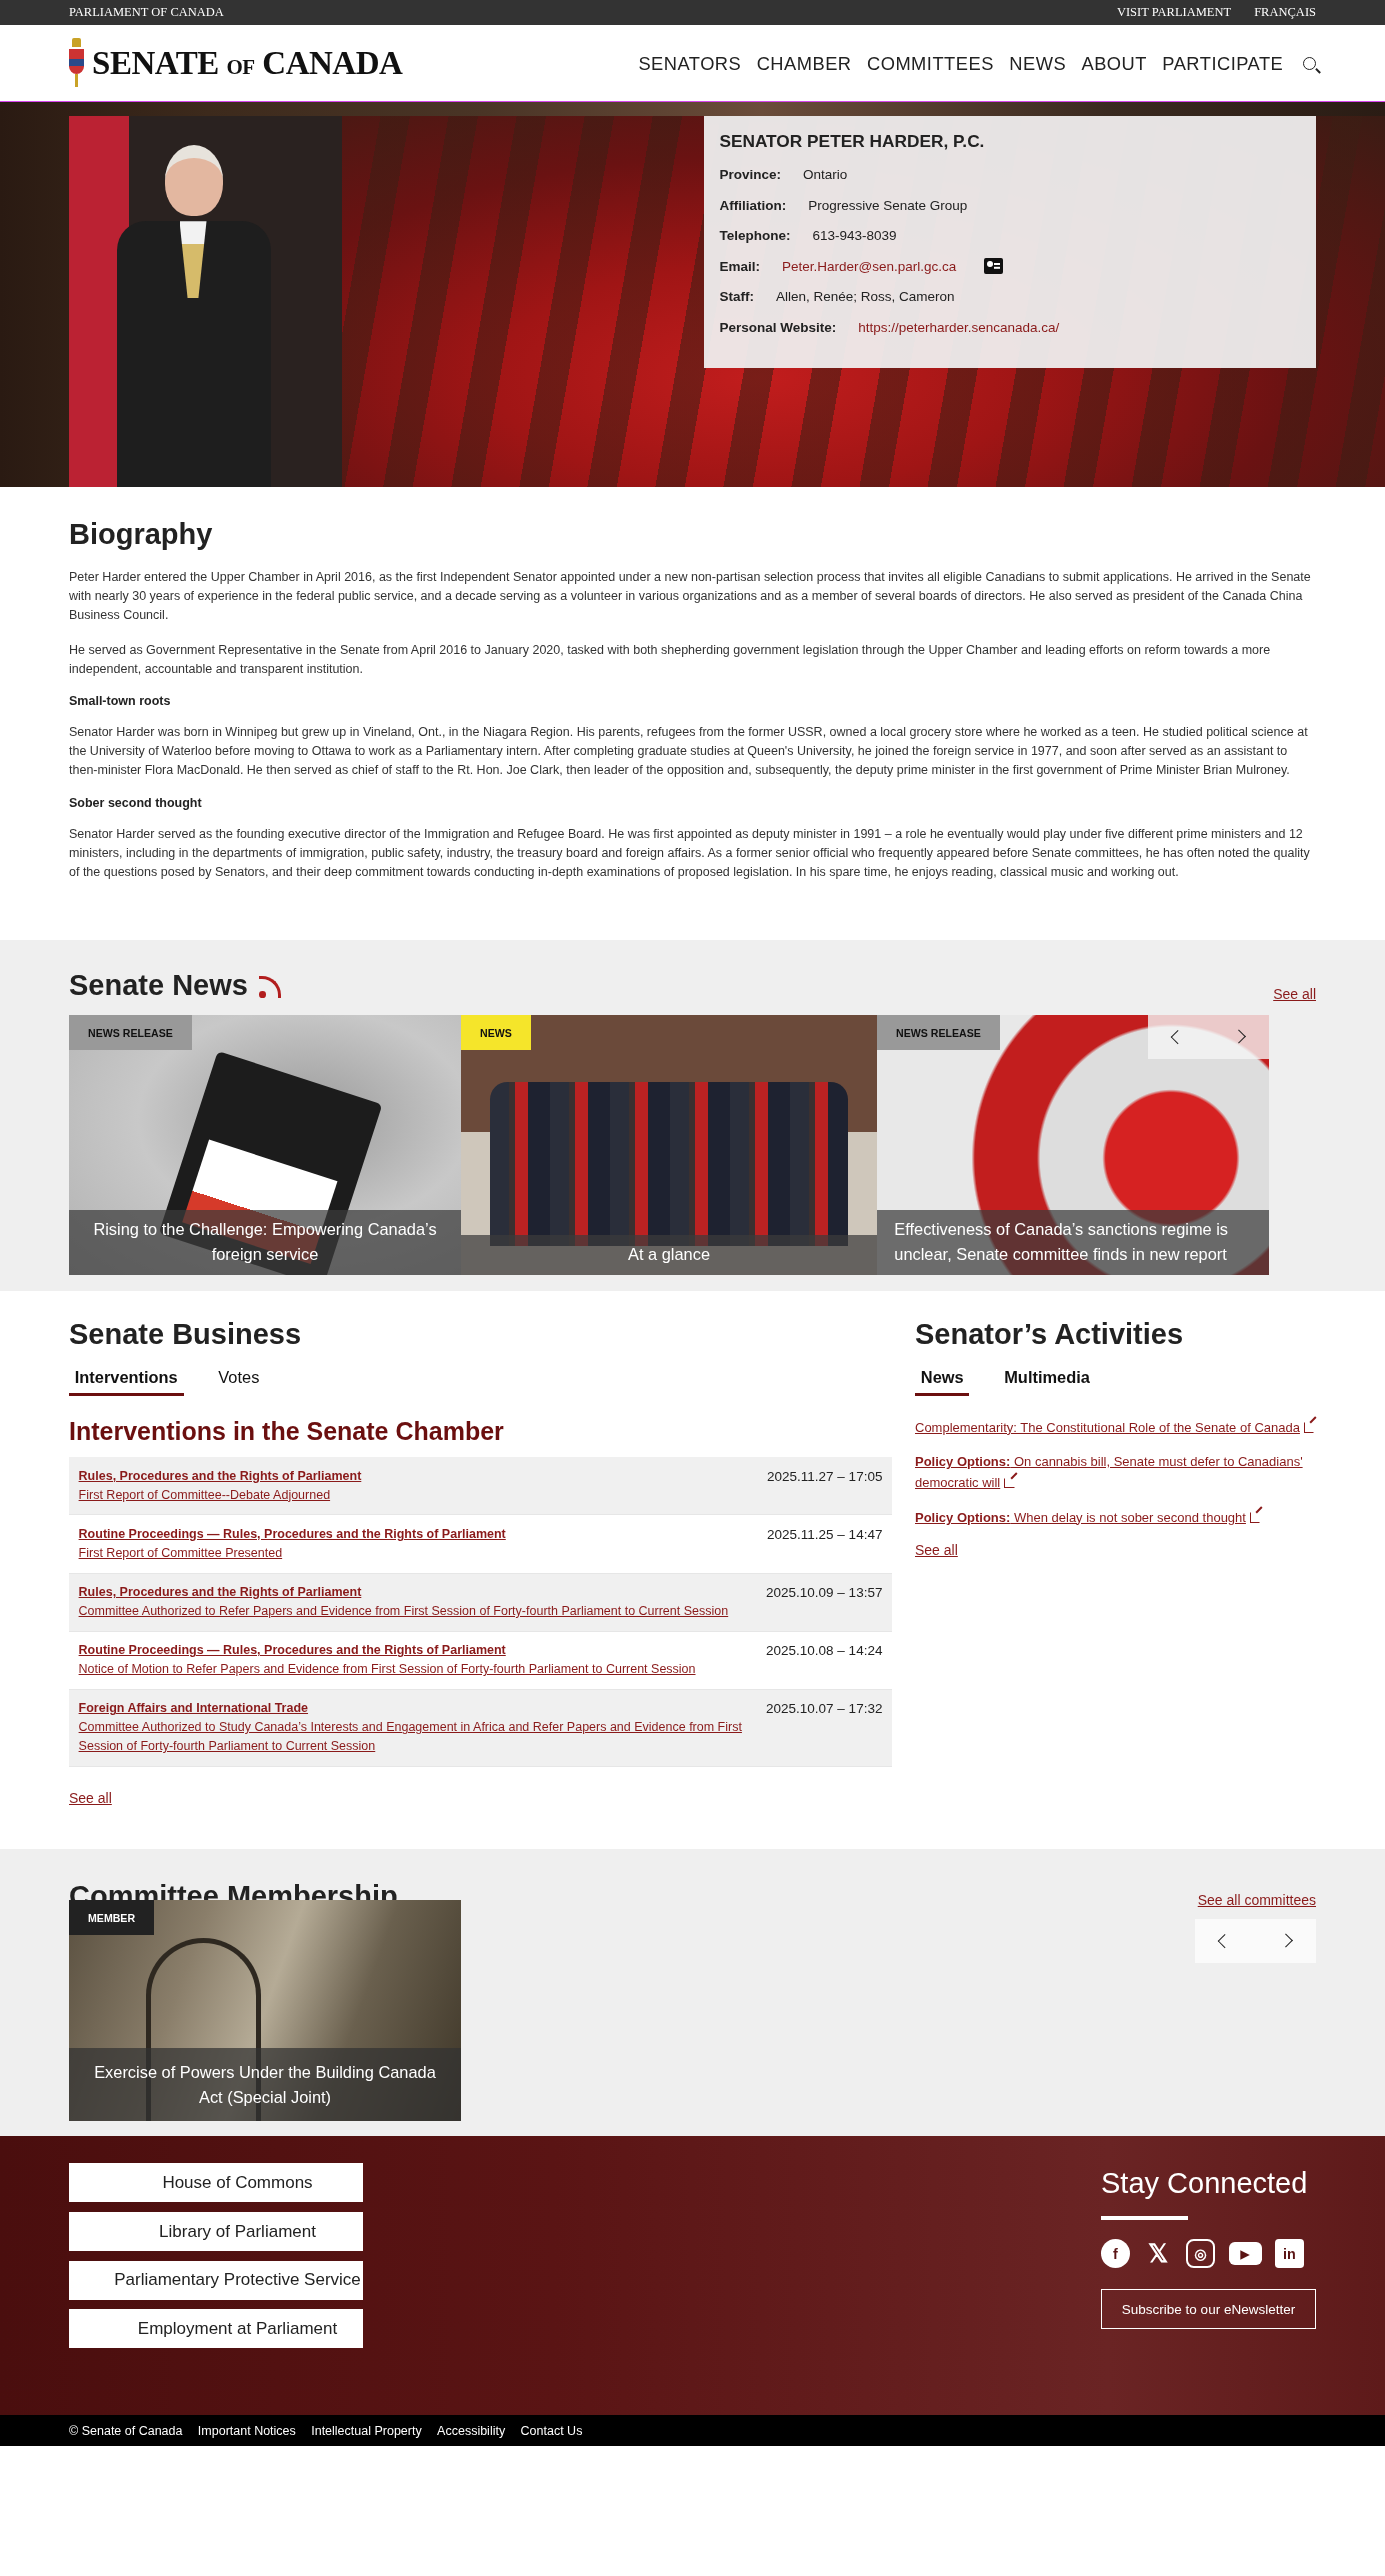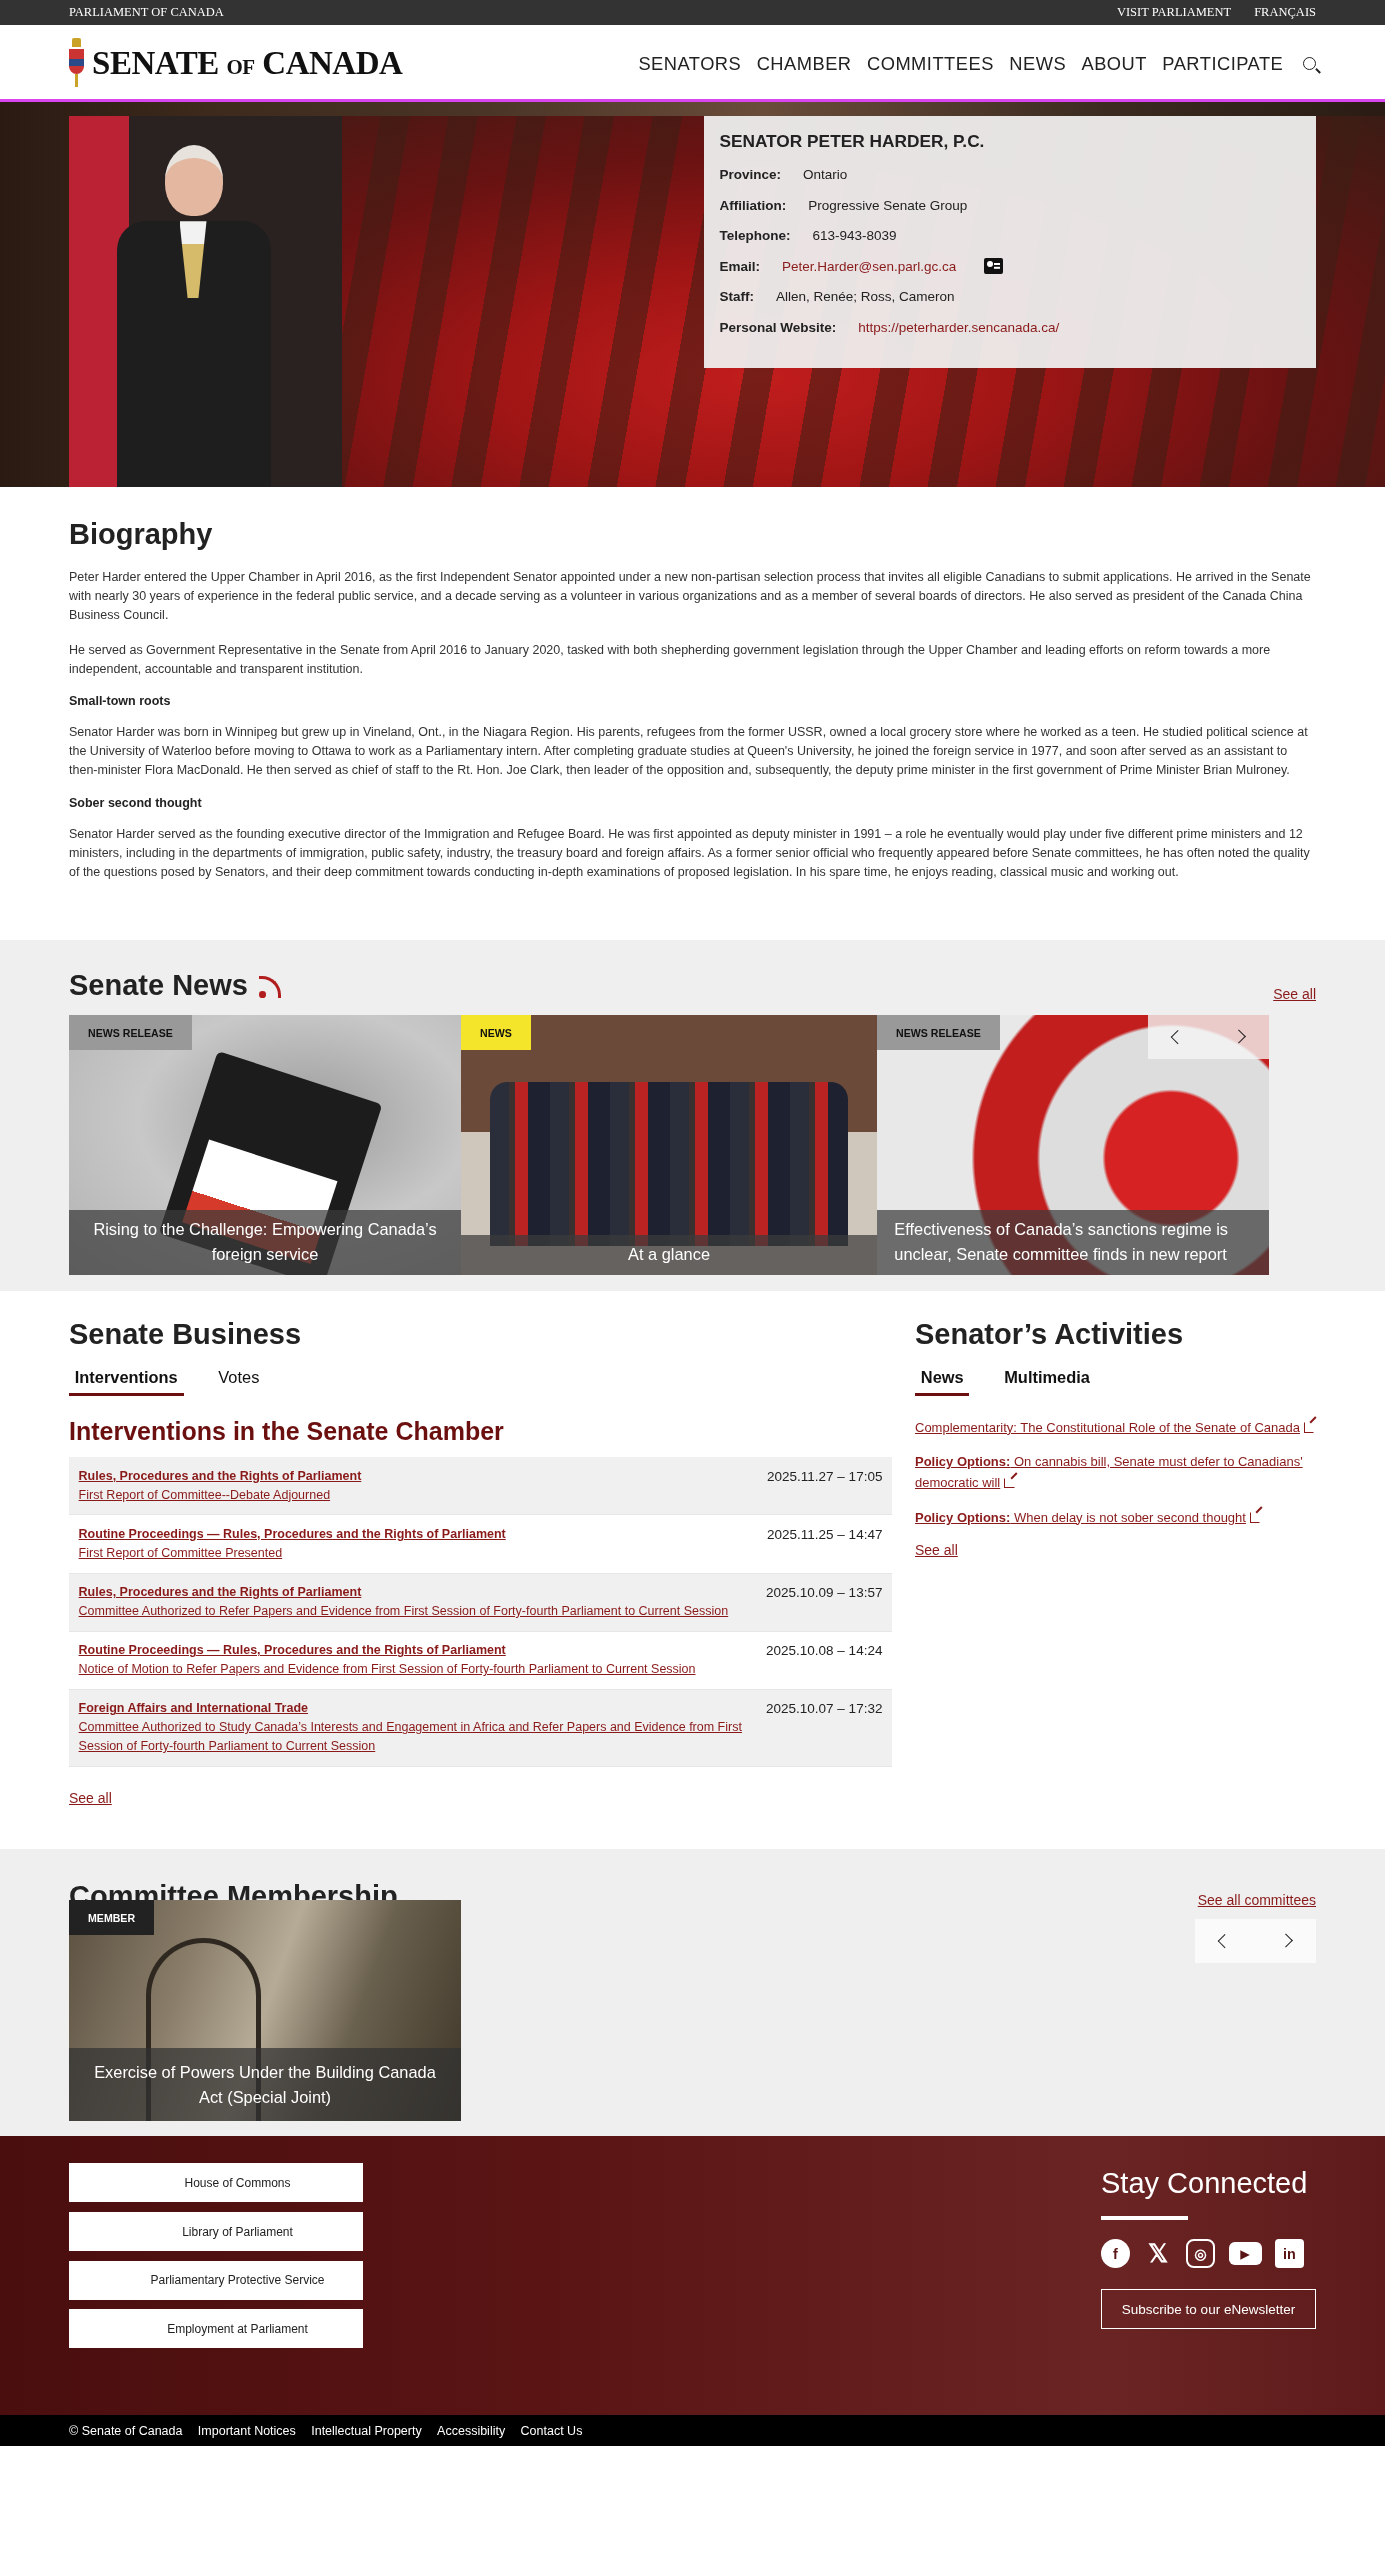--- a/index.html
+++ b/index.html
@@ -7,21 +7,21 @@
   a { color: #8a1a1a; }
   .wrap { width: 1247px; margin: 0 auto; position: relative; }
 
   
   .topbar { height: 25px; background: #333; color: #fff; font-family: "Liberation Serif", serif; font-size: 12.5px; }
   .topbar .wrap { display: flex; justify-content: space-between; align-items: center; height: 25px; }
   .topbar .right { display: flex; gap: 23px; }
   .topbar span { color: #fff; text-transform: uppercase; }
 
   
-  .header { height: 77px; background: #fff; border-bottom: 3px solid #d946ef; }
+  .header { height: 77px; background: #fff; border-bottom: 1px solid #d946ef; }
   .header .wrap { display: flex; justify-content: space-between; align-items: center; height: 77px; }
   .logo { display: flex; align-items: center; gap: 7.7px; }
   .logo-mark { width: 15.4px; height: 52px; display: flex; flex-direction: column; align-items: center; }
   .logo-mark .crown { width: 9.6px; height: 9.6px; background: #c9a227; border-radius: 1.9px 1.9px 0 0; }
   .logo-mark .shield { width: 15.4px; height: 25px; background: linear-gradient(#c33 0 40%, #2a4a8a 40% 70%, #c33 70%); border-radius: 0 0 7.7px 7.7px; margin-top: 1.9px; }
   .logo-mark .stem { width: 2.9px; height: 13.5px; background: #c9a227; }
   .logo-text { font-family: "Liberation Serif", serif; font-weight: bold; font-size: 33px; letter-spacing: -0.5px; color: #111; }
   .logo-text small { font-size: 21px; }
   .nav { display: flex; gap: 15.4px; align-items: center; font-size: 18.3px; letter-spacing: 0.5px; }
   .nav span { color: #222; }
@@ -109,21 +109,21 @@
   .cm-card .arch { position: absolute; left: 77px; top: 38px; width: 115px; height: 192px; border: 5.8px solid #2e2820; border-radius: 58px 58px 0 0; border-bottom: none; }
   .cm-card .tag { position: absolute; left: 0; top: 0; background: #222; color: #fff; padding: 11.5px 19px; font-size: 10.6px; font-weight: bold; }
   .cm-card .caption { position: absolute; left: 0; right: 0; bottom: 0; background: rgba(50,50,50,0.72); color: #fff; font-size: 16.4px; line-height: 25px; text-align: center; padding: 11.5px 17.3px; }
   .cm-head-right { display: flex; flex-direction: column; align-items: flex-end; gap: 11.5px; }
   .cm-arrows { width: 121px; height: 44px; background: #fafafa; display: flex; justify-content: space-around; align-items: center; }
 
   
   .footer { background: linear-gradient(90deg, #4a0e0e 0%, #5a1414 40%, #6a2424 80%, #5e1a1a 100%); height: 279px; padding-top: 27px; position: relative; overflow: hidden; }
   .footer .wrap { display: flex; justify-content: space-between; }
   .f-links { display: flex; flex-direction: column; gap: 9.6px; }
-  .f-link { width: 294px; height: 39px; background: #fff; color: #222; font-size: 12px; display: flex; align-items: center; justify-content: center; padding-left: 43px; }
+  .f-link { width: 294px; height: 39px; background: #fff; color: #222; font-size: 17px; display: flex; align-items: center; justify-content: center; padding-left: 43px; }
   .stay { width: 215px; margin-top: 3.8px; }
   .stay h3 { color: #fff; font-size: 29px; font-weight: normal; }
   .stay .bar { width: 87px; height: 4.8px; background: #fff; margin: 15.4px 0 19px; }
   .socials { display: flex; gap: 13.5px; margin-bottom: 21px; }
   .soc { width: 29px; height: 29px; background: #fff; color: #5a1414; font-weight: bold; font-size: 14.4px; display: flex; align-items: center; justify-content: center; border-radius: 3.8px; }
   .soc.fb { border-radius: 50%; }
   .soc.x { background: transparent; color: #fff; font-size: 25px; }
   .soc.ig { background: transparent; border: 2.9px solid #fff; color: #fff; border-radius: 7.7px; }
   .soc.yt { width: 33px; height: 23px; margin-top: 2.9px; border-radius: 5.8px; font-size: 11.5px; }
   .subscribe { border: 1.9px solid #fff; color: #fff; font-size: 13.5px; padding: 11.5px 17.3px; text-align: center; display: block; }

